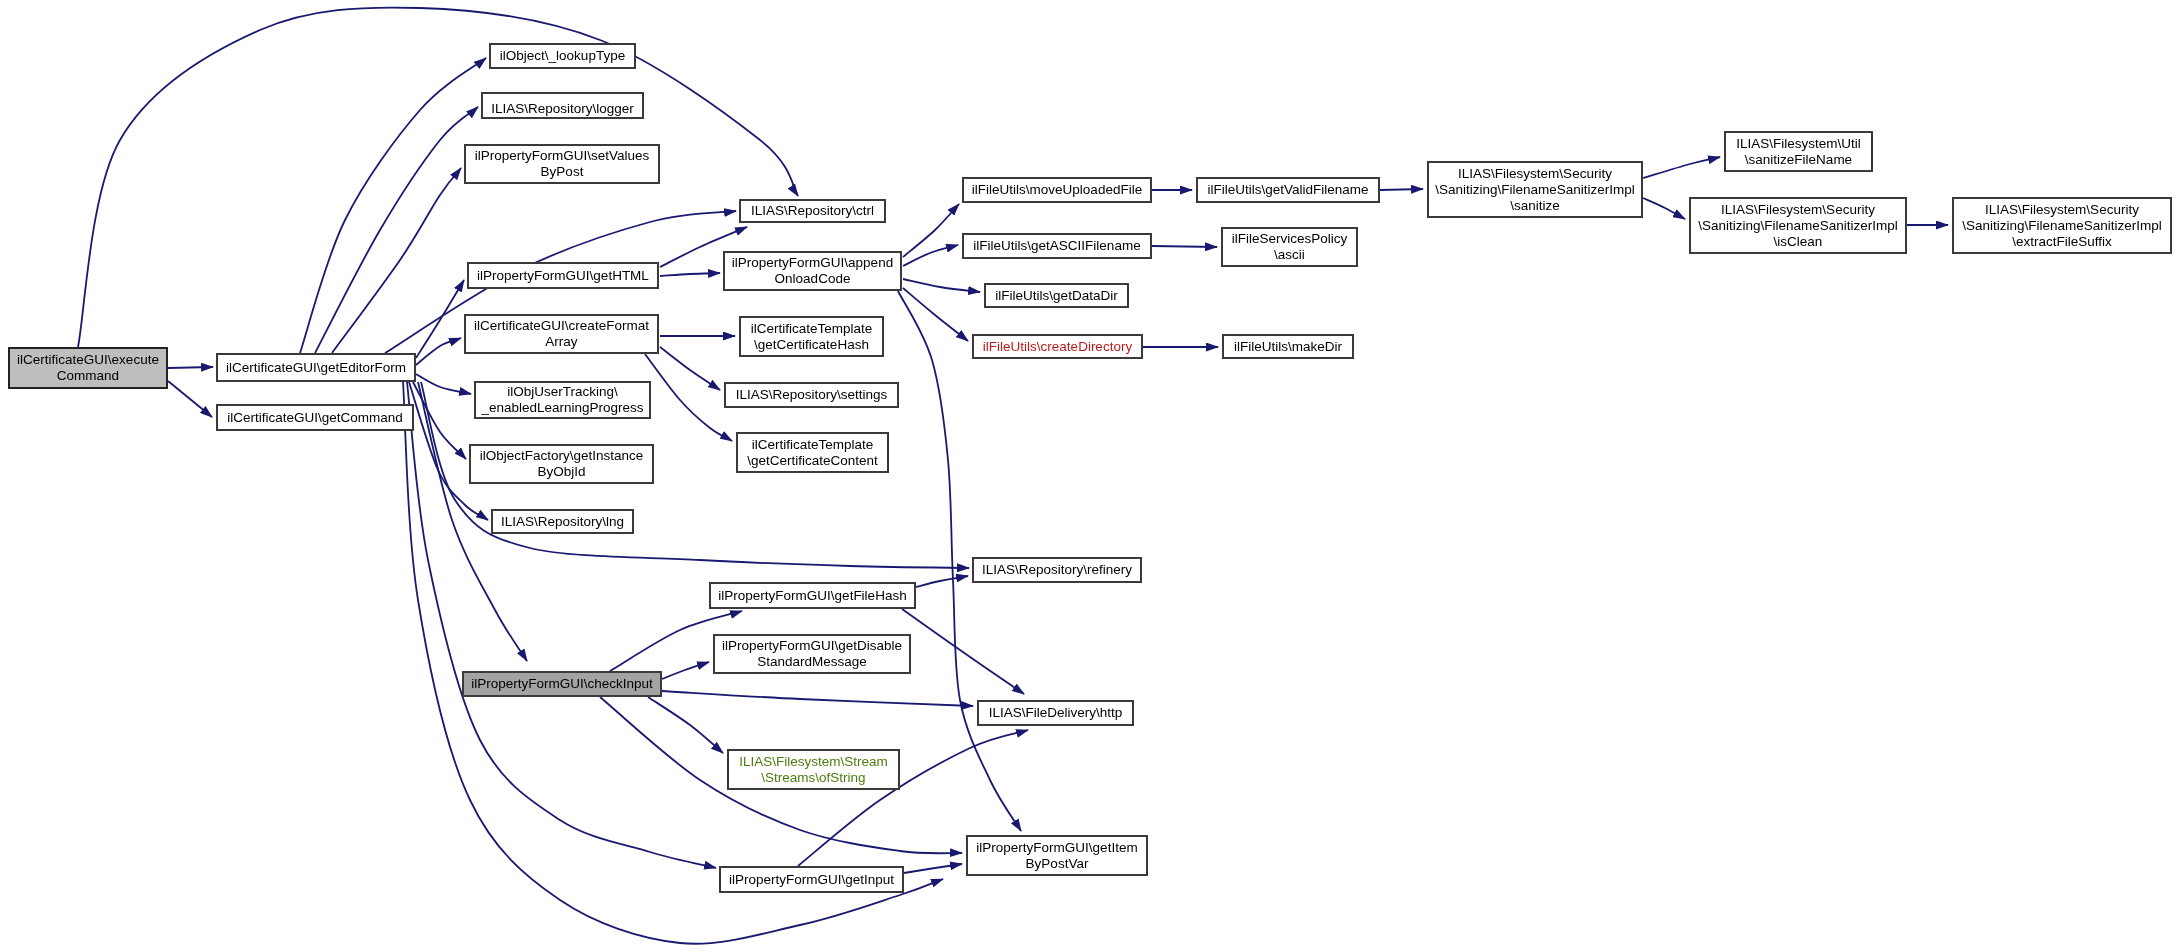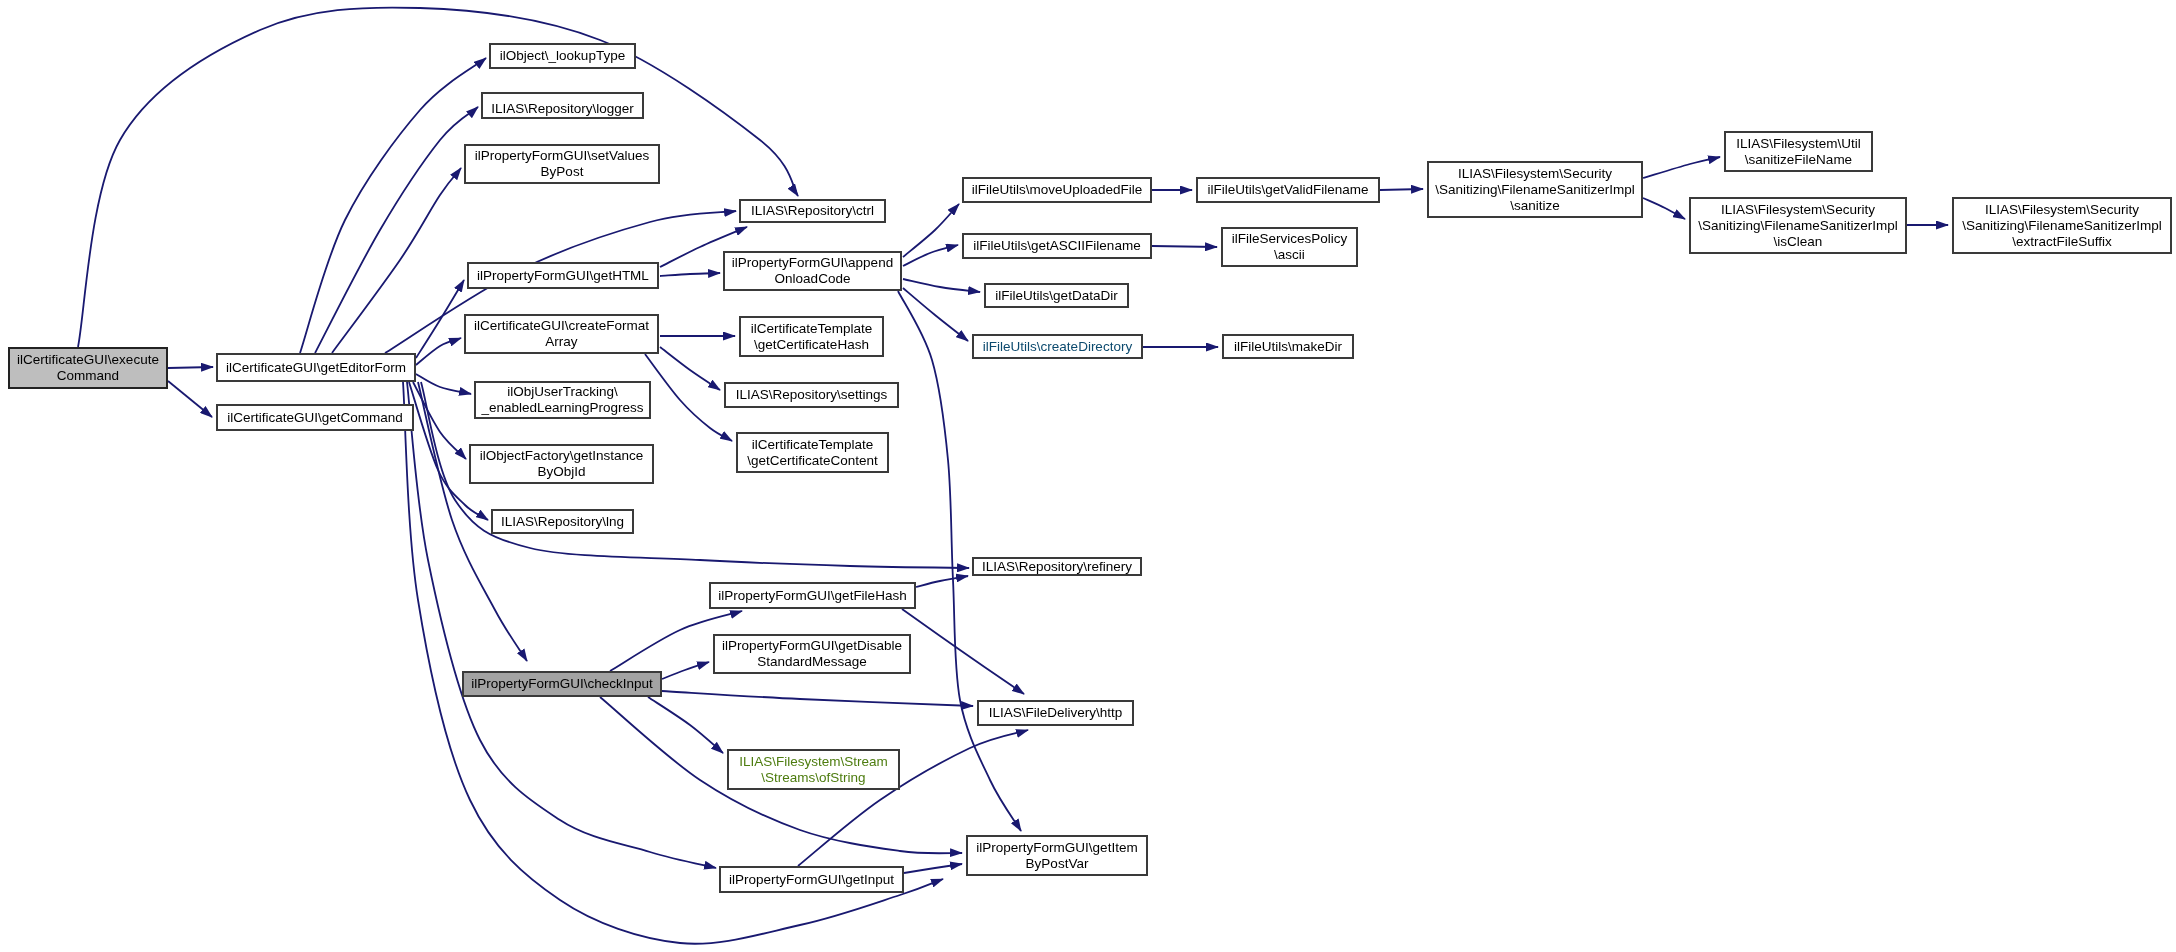--- a/index.html
+++ b/index.html
@@ -114,21 +114,21 @@
       <span>ilObjUserTracking\</span>
       <span>_enabledLearningProgress</span>
     </div>
     <div class="node" style="left: 469px; top: 444px; width: 185px; height: 40px; border-color: rgb(58, 58, 58); background: rgb(255, 255, 255); color: rgb(0, 0, 0); text-align: right;">
       <span>ilObjectFactory\getInstance</span>
       <span>ByObjId</span>
     </div>
     <div class="node" style="left: 491px; top: 509px; width: 143px; height: 25px; border-color: rgb(58, 58, 58); background: rgb(255, 255, 255); color: rgb(0, 0, 0);">
       <span>ILIAS\Repository\lng</span>
     </div>
-    <div class="node" style="left: 972px; top: 557px; width: 170px; height: 19px; border-color: rgb(58, 58, 58); background: rgb(255, 255, 255); color: rgb(0, 0, 0);">
+    <div class="node" style="left: 972px; top: 557px; width: 170px; height: 26px; border-color: rgb(58, 58, 58); background: rgb(255, 255, 255); color: rgb(0, 0, 0);">
       <span>ILIAS\Repository\refinery</span>
     </div>
     <div class="node" style="left: 709px; top: 582px; width: 207px; height: 27px; border-color: rgb(58, 58, 58); background: rgb(255, 255, 255); color: rgb(0, 0, 0);">
       <span>ilPropertyFormGUI\getFileHash</span>
     </div>
     <div class="node" style="left: 713px; top: 634px; width: 198px; height: 40px; border-color: rgb(58, 58, 58); background: rgb(255, 255, 255); color: rgb(0, 0, 0);">
       <span>ilPropertyFormGUI\getDisable</span>
       <span>StandardMessage</span>
     </div>
     <div class="node" style="left: 462px; top: 671px; width: 200px; height: 26px; border-color: rgb(58, 58, 58); background: #a3a3a3; color: rgb(0, 0, 0);">
@@ -157,21 +157,21 @@
     <div class="node" style="left: 962px; top: 233px; width: 190px; height: 26px; border-color: rgb(58, 58, 58); background: rgb(255, 255, 255); color: rgb(0, 0, 0);">
       <span>ilFileUtils\getASCIIFilename</span>
     </div>
     <div class="node" style="left: 1221px; top: 227px; width: 137px; height: 40px; border-color: rgb(58, 58, 58); background: rgb(255, 255, 255); color: rgb(0, 0, 0);">
       <span>ilFileServicesPolicy</span>
       <span>\ascii</span>
     </div>
     <div class="node" style="left: 984px; top: 283px; width: 145px; height: 25px; border-color: rgb(58, 58, 58); background: rgb(255, 255, 255); color: rgb(0, 0, 0);">
       <span>ilFileUtils\getDataDir</span>
     </div>
-    <div class="node" style="left: 972px; top: 334px; width: 171px; height: 25px; border-color: rgb(58, 58, 58); background: rgb(255, 255, 255); color: #0c4a6e;">
+    <div class="node" style="left: 972px; top: 334px; width: 171px; height: 25px; border-color: rgb(58, 58, 58); background: rgb(255, 255, 255); color: #b91c1c;">
       <span>ilFileUtils\createDirectory</span>
     </div>
     <div class="node" style="left: 1222px; top: 334px; width: 132px; height: 25px; border-color: rgb(58, 58, 58); background: rgb(255, 255, 255); color: rgb(0, 0, 0);">
       <span>ilFileUtils\makeDir</span>
     </div>
     <div class="node" style="left: 1427px; top: 161px; width: 216px; height: 57px; border-color: rgb(58, 58, 58); background: rgb(255, 255, 255); color: rgb(0, 0, 0);">
       <span>ILIAS\Filesystem\Security</span>
       <span>\Sanitizing\FilenameSanitizerImpl</span>
       <span>\sanitize</span>
     </div>

